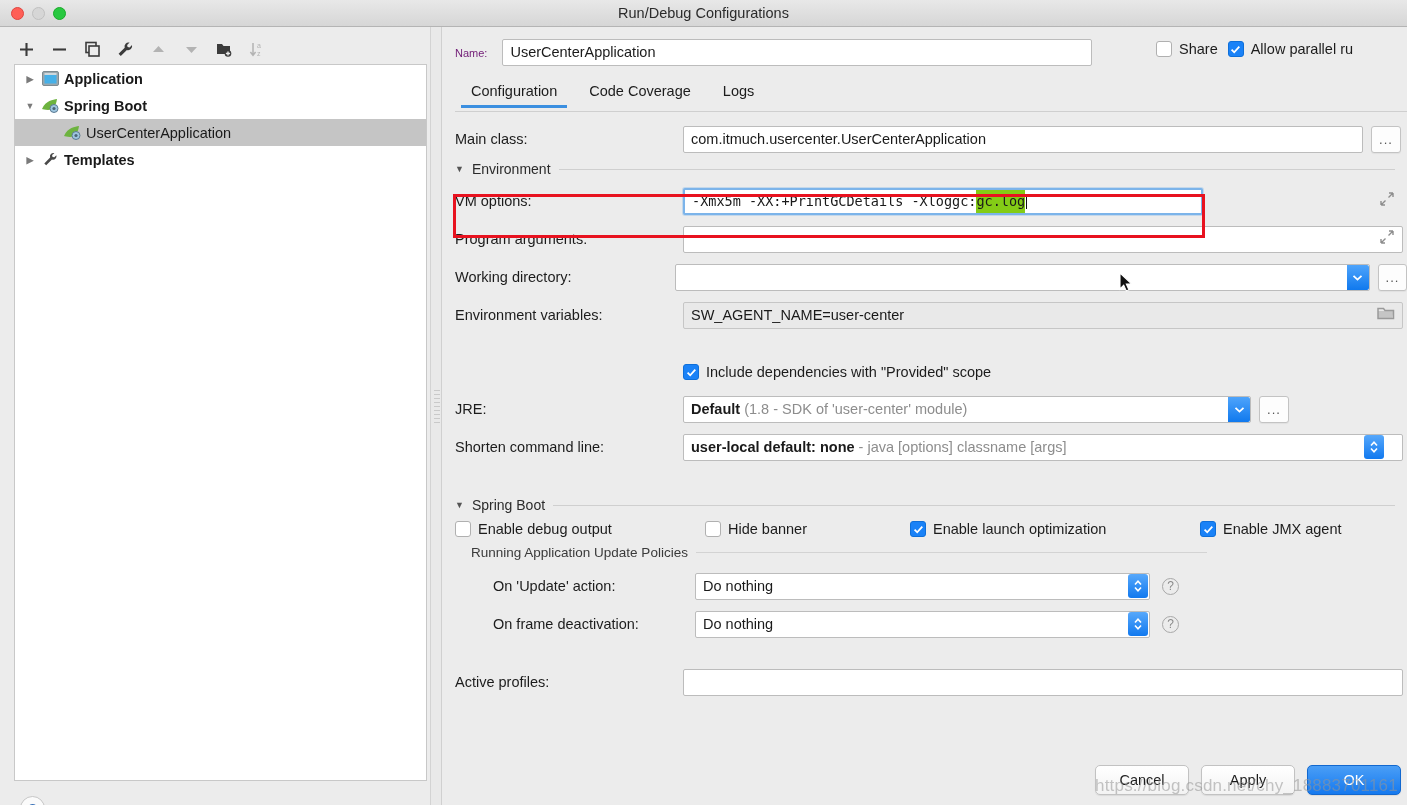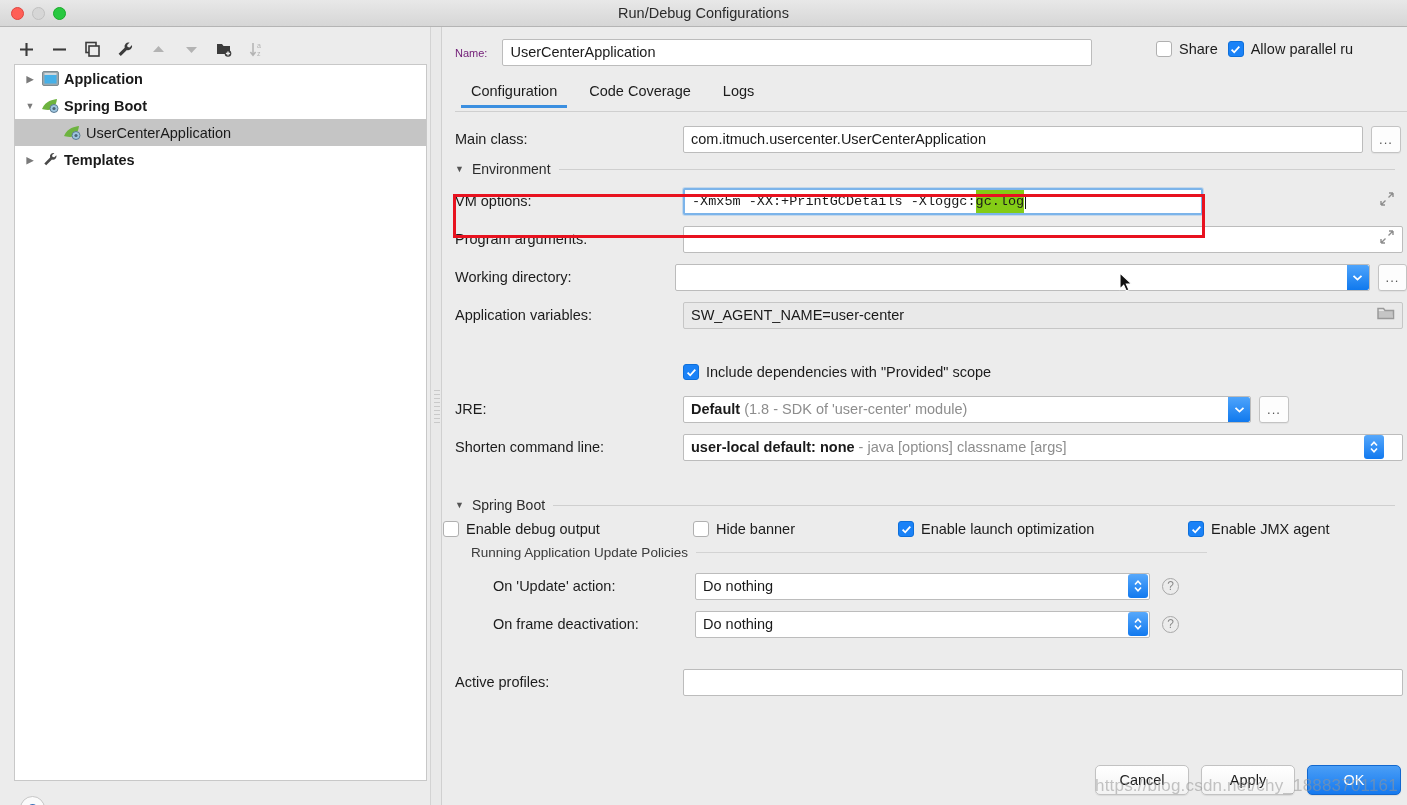--- a/index.html
+++ b/index.html
@@ -216,21 +216,21 @@
     box-shadow: 0 0 0 1px rgba(124,180,234,0.35);
   }
   .sel { background: #84cc16; }
   .caret-bar {
     display: inline-block; width: 1px; height: 15px;
     background: #111; margin-left: 1px; vertical-align: middle;
   }
 
   .sb-checks {
     display: flex; align-items: center;
-    margin-bottom: 8px;
+    padding-left: 12px; margin-bottom: 8px;
     font-size: 14.5px; color: #1c1c1c;
   }
   .sb-checks .chk-item { margin-right: 0; }
 
   .sub-head {
     display: flex; align-items: center; gap: 8px;
     padding-left: 28px; margin: 4px 0 10px 0;
     font-size: 13.5px; color: #3a3a3a;
   }
   .sub-head .rule { flex: 1; height: 1px; background: #d3d3d3; margin-right: 200px; }
@@ -429,21 +429,21 @@
 
       <div class="section-head">
         <span class="caret">▼</span>
         <span>Environment</span>
         <span class="rule"></span>
       </div>
 
       <div class="row">
         <div class="lbl">VM options:</div>
         <div style="position:relative; width:720px;">
-          <div class="fld vm-input mono" style="width:520px;font-family:Liberation Mono, monospace;">
+          <div class="fld vm-input mono" style="width:520px;">
             <span>-Xmx5m -XX:+PrintGCDetails -Xloggc:</span>
               <span class="sel">gc.log</span>
               <span class="caret-bar"></span>
           </div>
           <span class="expand-ico">
             <svg width="16" height="16" viewBox="0 0 16 16">
                 <path d="M9.5 6.5 14 2M14 2h-4M14 2v4M6.5 9.5 2 14M2 14h4M2 14v-4" stroke="currentColor" stroke-width="1.4" fill="none"></path>
               </svg>
           </span>
         </div>
@@ -468,21 +468,21 @@
           <span class="combo-arrow">
             <svg width="11" height="9" viewBox="0 0 11 9">
                 <path d="M1.5 2.8 5.5 6.6 9.5 2.8" stroke="#fff" stroke-width="1.8" fill="none"></path>
               </svg>
           </span>
         </div>
         <div class="ellipsis-btn">...</div>
       </div>
 
       <div class="row">
-        <div class="lbl">Application variables:</div>
+        <div class="lbl">Environment variables:</div>
         <div style="position:relative; width:720px;">
           <div class="fld flat" style="width:720px;">SW_AGENT_NAME=user-center</div>
           <span class="folder-ico">
             <svg width="18" height="15" viewBox="0 0 18 15">
                 <path d="M1 3h5.5L8 5h8.5v8H1z" fill="none" stroke="currentColor" stroke-width="1.5"></path>
                 <path d="M1 5.5h15.5l-1.2 7.5H1z" fill="currentColor" opacity="0.45"></path>
               </svg>
           </span>
         </div>
       </div>

